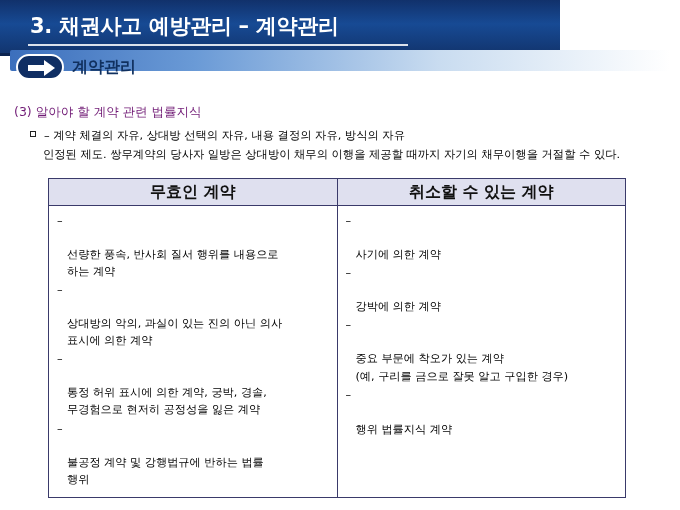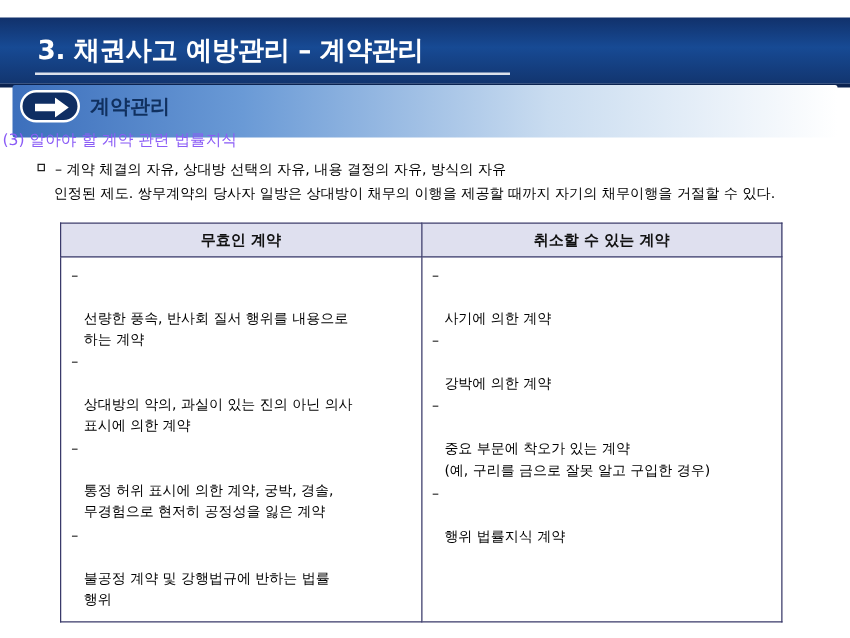--- a/index.html
+++ b/index.html
@@ -12,22 +12,22 @@
     background: #ffffff;
     font-family: "DejaVu Sans", "Liberation Sans", sans-serif;
     overflow: hidden;
     position: relative;
   }
 
   
   .title-bar {
     position: absolute;
     left: 0;
-    top: 14px;
-    width: 680px;
+    top: 0;
+    width: 560px;
     height: 56px;
     background: linear-gradient(to bottom, #11316b 0%, #174a94 45%, #12356f 100%);
     border-bottom: 3px solid #0b2350;
     box-sizing: border-box;
   }
   .title-bar-inner {
     position: absolute;
     left: 30px;
     top: 12px;
     color: #ffffff;
@@ -43,23 +43,23 @@
     width: 380px;
     height: 2px;
     background: #ffffff;
     opacity: 0.85;
   }
 
   
   .section-header {
     position: absolute;
     left: 10px;
-    top: 68px;
+    top: 50px;
     width: 660px;
-    height: 42px;
+    height: 21px;
     background: linear-gradient(to right, #3c6fbc 0%, #6a9ad6 28%, #c9dcf0 65%, #ffffff 100%);
     border-radius: 2px;
     text-align: right;
   }
   .arrow-badge {
     position: absolute;
     left: 6px;
     top: 4px;
     width: 48px;
     height: 26px;
@@ -84,23 +84,23 @@
   }
 
   
   .content {
     position: absolute;
     left: 0;
     top: 104px;
     width: 680px;
   }
   .lvl0 {
-    margin: 0 0 7px 2px;
+    margin: 0 0 7px 14px;
     font-size: 12.5px;
-    color: #8b5cf6;
+    color: #701a75;
     font-weight: normal;
   }
   .bullet-row {
     position: relative;
     margin: 0 0 3px 30px;
     font-size: 11.3px;
     color: #000000;
     line-height: 1.45;
     padding-left: 13px;
   }
@@ -133,21 +133,21 @@
     width: 578px;
   }
   table.cmp {
     border-collapse: collapse;
     width: 578px;
     table-layout: fixed;
   }
   table.cmp th {
     background: #dfe0ef;
     border: 1px solid #3a3a6a;
-    font-size: 12px;
+    font-size: 16px;
     font-weight: bold;
     color: #111;
     height: 22px;
     text-align: center;
     padding: 2px 0;
   }
   table.cmp td {
     border: 1px solid #3a3a6a;
     vertical-align: top;
     padding: 6px 8px 8px 8px;

